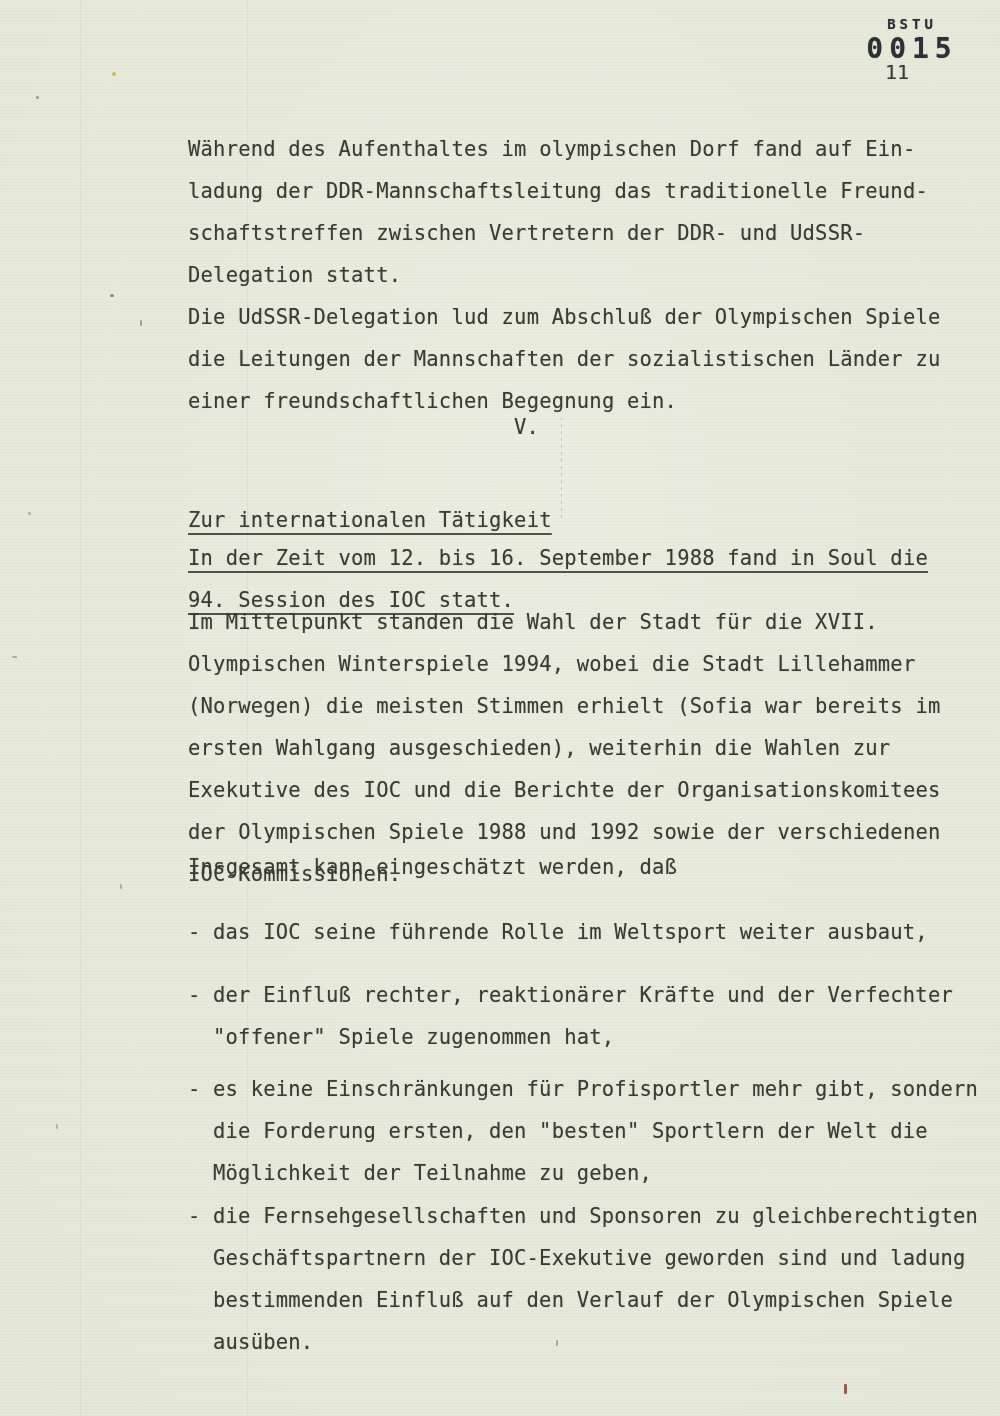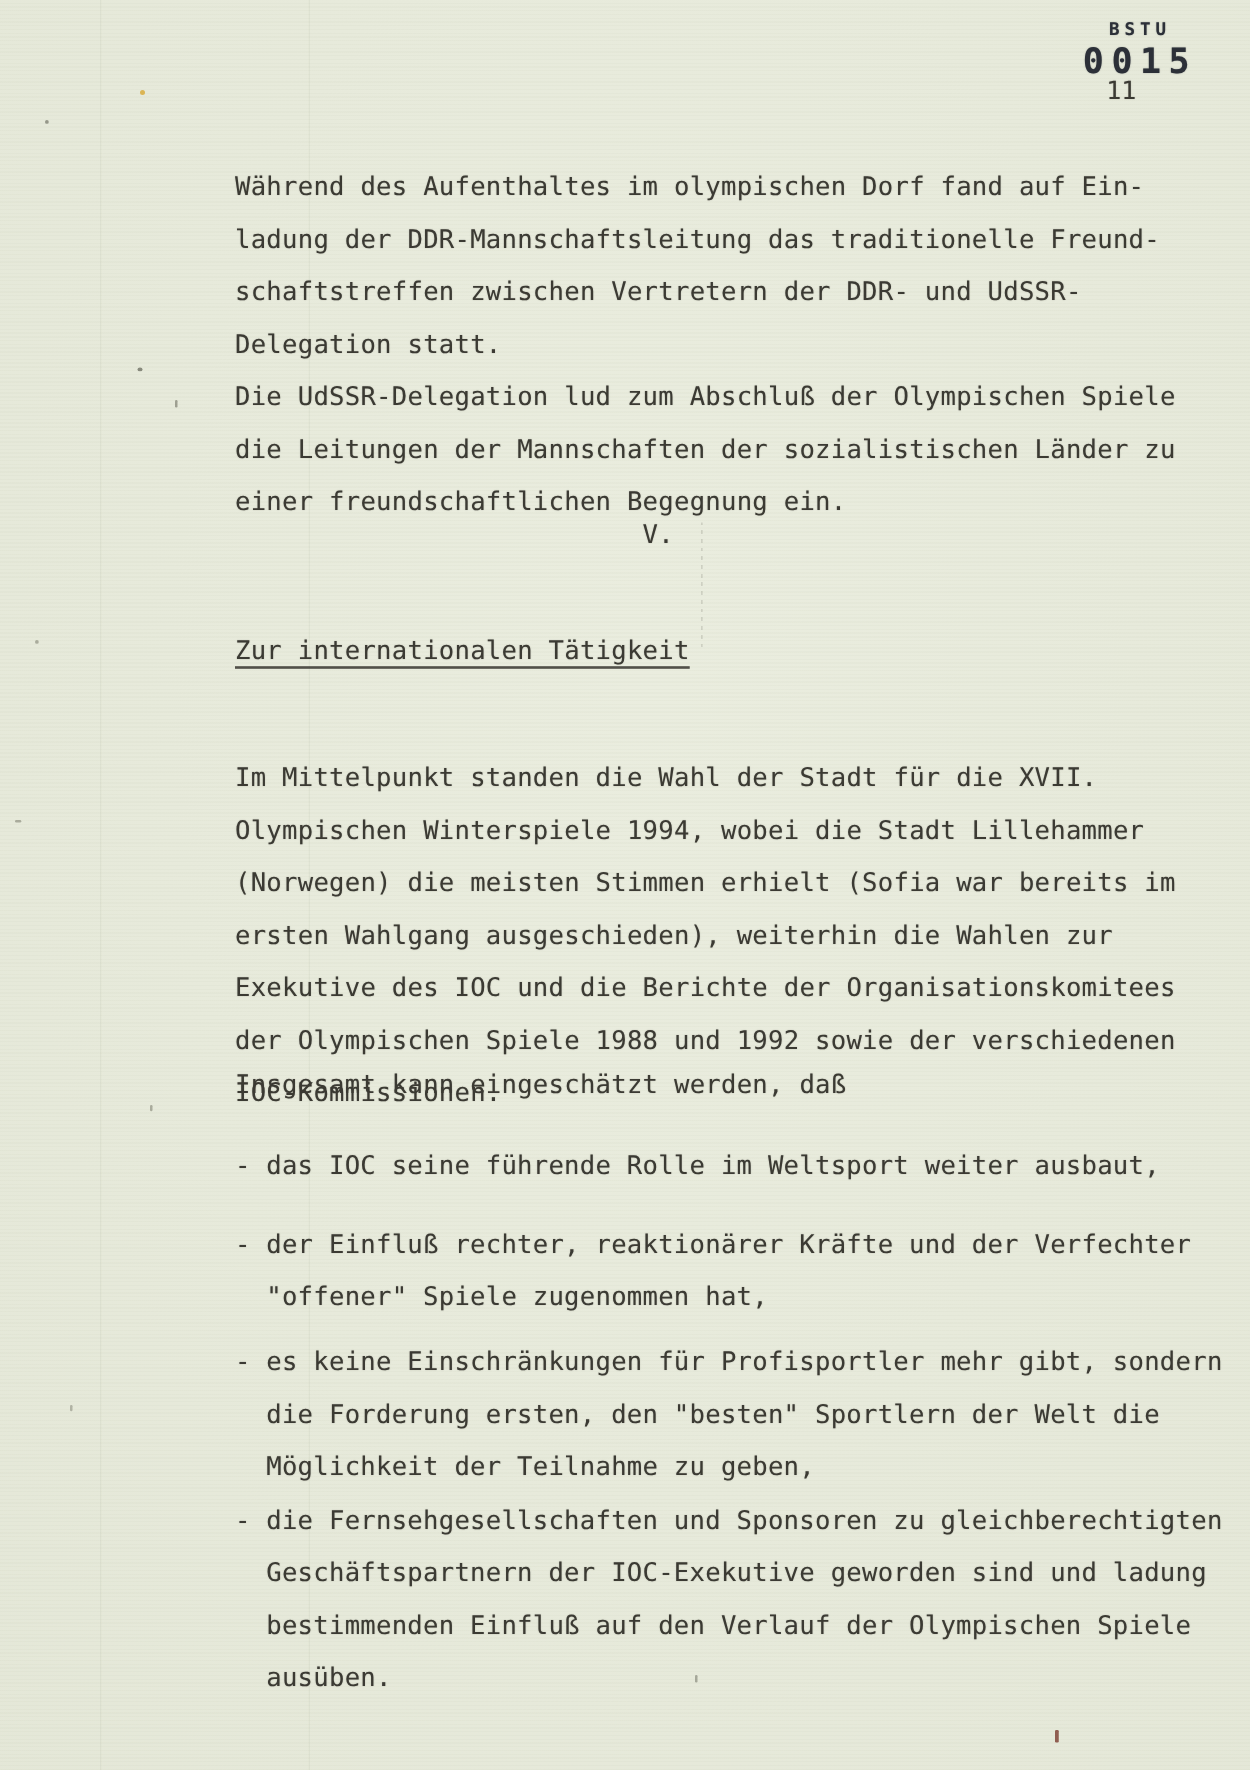--- a/index.html
+++ b/index.html
@@ -92,20 +92,22 @@
 schaftstreffen zwischen Vertretern der DDR- und UdSSR-
 Delegation statt.
 Die UdSSR-Delegation lud zum Abschluß der Olympischen Spiele
 die Leitungen der Mannschaften der sozialistischen Länder zu
 einer freundschaftlichen Begegnung ein.</div>
 
   <div class="txt numeral">V.</div>
 
   <div class="txt heading underlined">Zur internationalen Tätigkeit</div>
 
+  <div class="txt lead underlined">In der Zeit vom 12. bis 16. September 1988 fand in Soul die
+94. Session des IOC statt.</div>
 
   <div class="txt para-session">Im Mittelpunkt standen die Wahl der Stadt für die XVII.
 Olympischen Winterspiele 1994, wobei die Stadt Lillehammer
 (Norwegen) die meisten Stimmen erhielt (Sofia war bereits im
 ersten Wahlgang ausgeschieden), weiterhin die Wahlen zur
 Exekutive des IOC und die Berichte der Organisationskomitees
 der Olympischen Spiele 1988 und 1992 sowie der verschiedenen
 IOC-Kommissionen.</div>
 
   <div class="txt para-assessment">Insgesamt kann eingeschätzt werden, daß</div>

